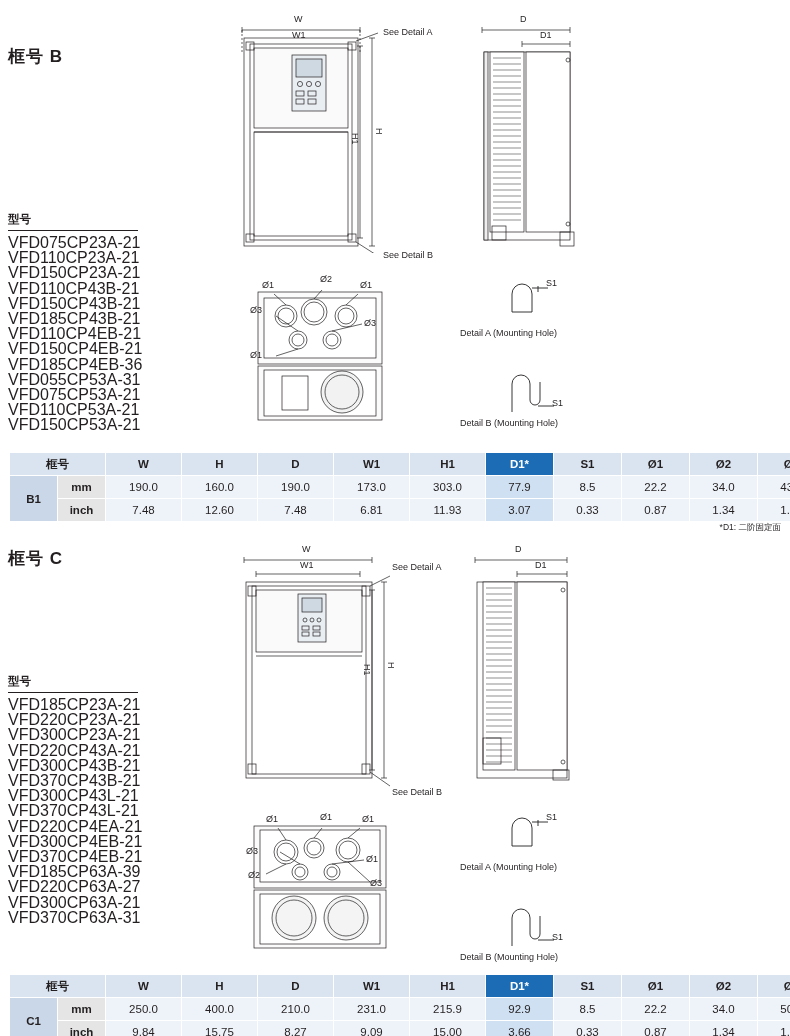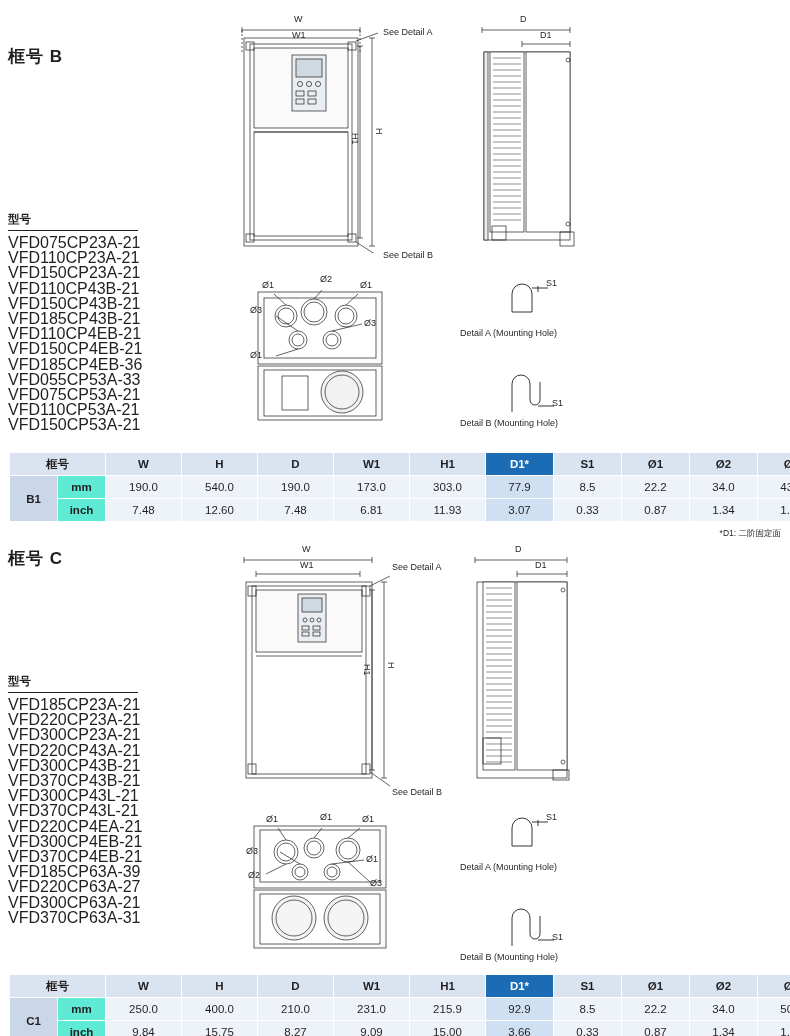--- a/index.html
+++ b/index.html
@@ -35,24 +35,24 @@
   table.spec th, table.spec td {
     border:1px solid #ffffff;
     text-align:center; vertical-align:middle; height:23px;
   }
   table.spec thead th {
     background:#d9e4f0; font-weight:bold; color:#231f20;text-align:center;
   }
   table.spec thead th.hl { background:#1b6cb5; color:#ffffff; }
   table.spec thead th.first { background:#d9e4f0; }
   td.rowlabel { background:#c9d7e8; font-weight:bold; }
-  td.unit { background:#5eead4; font-weight:bold;margin-top:23px; }
+  td.unit { background:#e5e5e5; font-weight:bold;margin-top:23px; }
   td.val { background:#eef3f9; }
   td.val.hl { background:#cfe0f2; }
-  .footnote { font-size:8.5px; text-align:right; width:772px; margin-top:6px; color:#231f20;}
+  .footnote { font-size:8.5px; text-align:right; width:772px; margin-top:0; color:#231f20;}
 
   
   .draw { position:absolute; }
   .lbl { position:absolute; font-size:9px; color:#231f20; white-space:nowrap; }
   .lbl.v { writing-mode:vertical-rl; }
   svg { display:block; }
   .detail-cap { position:absolute; font-size:9px; white-space:nowrap; }
 </style>
 </head>
 <body>
@@ -66,21 +66,21 @@
     <div class="models-list">
       <div>VFD075CP23A-21</div>
       <div>VFD110CP23A-21</div>
       <div>VFD150CP23A-21</div>
       <div>VFD110CP43B-21</div>
       <div>VFD150CP43B-21</div>
       <div>VFD185CP43B-21</div>
       <div>VFD110CP4EB-21</div>
       <div>VFD150CP4EB-21</div>
       <div>VFD185CP4EB-36</div>
-      <div>VFD055CP53A-33</div>
+      <div>VFD055CP53A-31</div>
       <div>VFD075CP53A-21</div>
       <div>VFD110CP53A-21</div>
       <div>VFD150CP53A-21</div>
     </div>
   </div>
 
   <div class="draw" style="left:232px;top:8px;width:165px;height:245px;">
     <svg width="165" height="245" viewBox="0 0 165 245">
       <g stroke="#231f20" fill="none" stroke-width="0.7">
 
@@ -261,21 +261,21 @@
           <th style="width:68px;">Ø1</th>
           <th style="width:68px;">Ø2</th>
           <th style="width:68px;">Ø3</th>
         </tr>
       </thead>
       <tbody>
         <tr>
           <td class="rowlabel" rowspan="2" style="width:44px;">B1</td>
           <td class="unit" style="width:52px;">mm</td>
           <td class="val">190.0</td>
-          <td class="val">540.0</td>
+          <td class="val">160.0</td>
           <td class="val">190.0</td>
           <td class="val">173.0</td>
           <td class="val">303.0</td>
           <td class="val hl">77.9</td>
           <td class="val">8.5</td>
           <td class="val">22.2</td>
           <td class="val">34.0</td>
           <td class="val">43.8</td>
         </tr>
         <tr>

